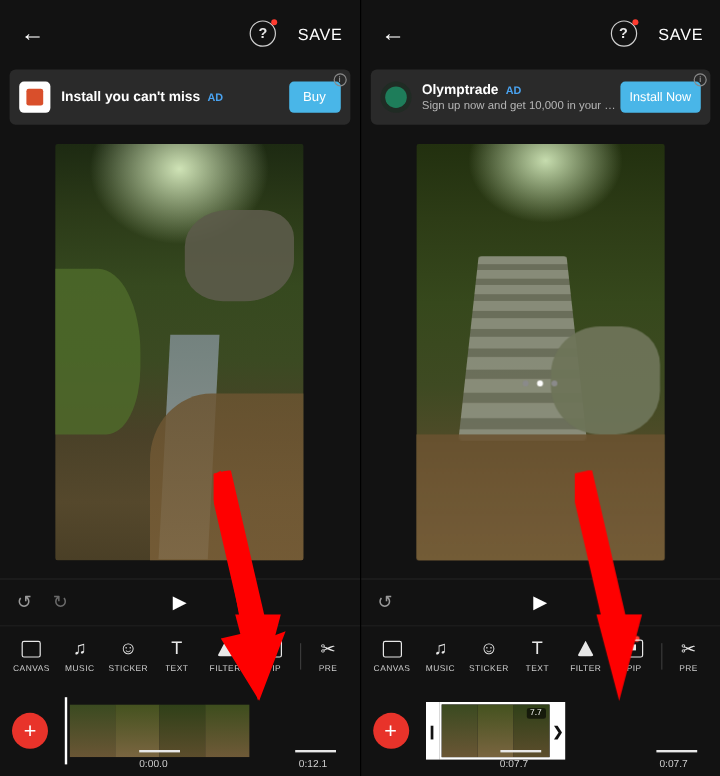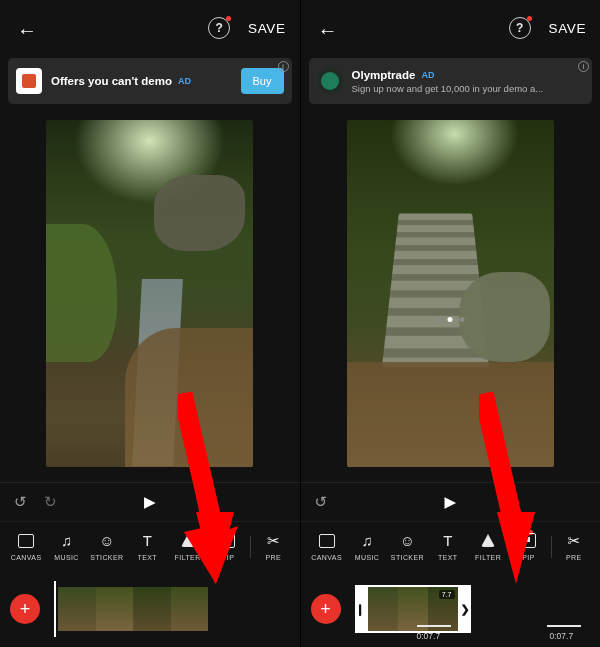--- a/index.html
+++ b/index.html
@@ -112,21 +112,21 @@
         <div class="save">SAVE</div>
       </div>
     </div>
 
     <div class="ad">
       <div class="thumb">
           <div class="inner"></div>
         </div>
       <div class="txt">
         <div class="t1">
-          <span class="title">Offers you can't demo</span>
+          <span class="title">Install you can't miss</span>
           <span class="badge">AD</span>
         </div>
       </div>
       <div class="cta">Buy</div>
       <div class="info">i</div>
     </div>
 
     <div class="preview">
       <div class="video v-left">
         <div class="moss"></div>
@@ -185,20 +185,26 @@
       <div class="addbtn">+</div>
       <div class="clipwrap">
         <div class="playhead"></div>
         <div class="clip">
           <div class="f f1"></div>
             <div class="f f2"></div>
             <div class="f f3"></div>
             <div class="f f4"></div>
         </div>
       </div>
+      <div class="rail">
+        <div class="tick" style="left:116px;"></div>
+        <div class="lab" style="left:116px;">0:00.0</div>
+        <div class="tick" style="left:246px;"></div>
+        <div class="lab" style="left:249px;">0:12.1</div>
+      </div>
     </div>
 
     <div class="arrow" style="left:178px;top:392px;">
       <svg width="80" height="195" viewBox="0 0 80 195">
         <path d="M6 0 L44 140 L60 134 L38 192 L6 140 L24 136 L0 4 Z" fill="#fe0000"></path>
         <polygon points="18,120 56,120 37,192" fill="#fe0000"></polygon>
         <rect x="8" y="0" width="20" height="130" fill="#fe0000" transform="rotate(-13 18 60)"></rect>
       </svg>
     </div>
   </div>
@@ -220,20 +226,21 @@
       <div class="thumb circ">
           <div class="inner"></div>
         </div>
       <div class="txt">
         <div class="t1">
           <span class="title">Olymptrade</span>
           <span class="badge">AD</span>
         </div>
         <div class="sub">Sign up now and get 10,000 in your demo a...</div>
       </div>
+      <div class="cta wide">Install Now</div>
       <div class="info">i</div>
     </div>
 
     <div class="preview">
       <div class="video v-right">
         <div class="steps"></div>
         <div class="bigrock"></div>
         <div class="leaf"></div>
         <div class="dots">
           <i></i>

